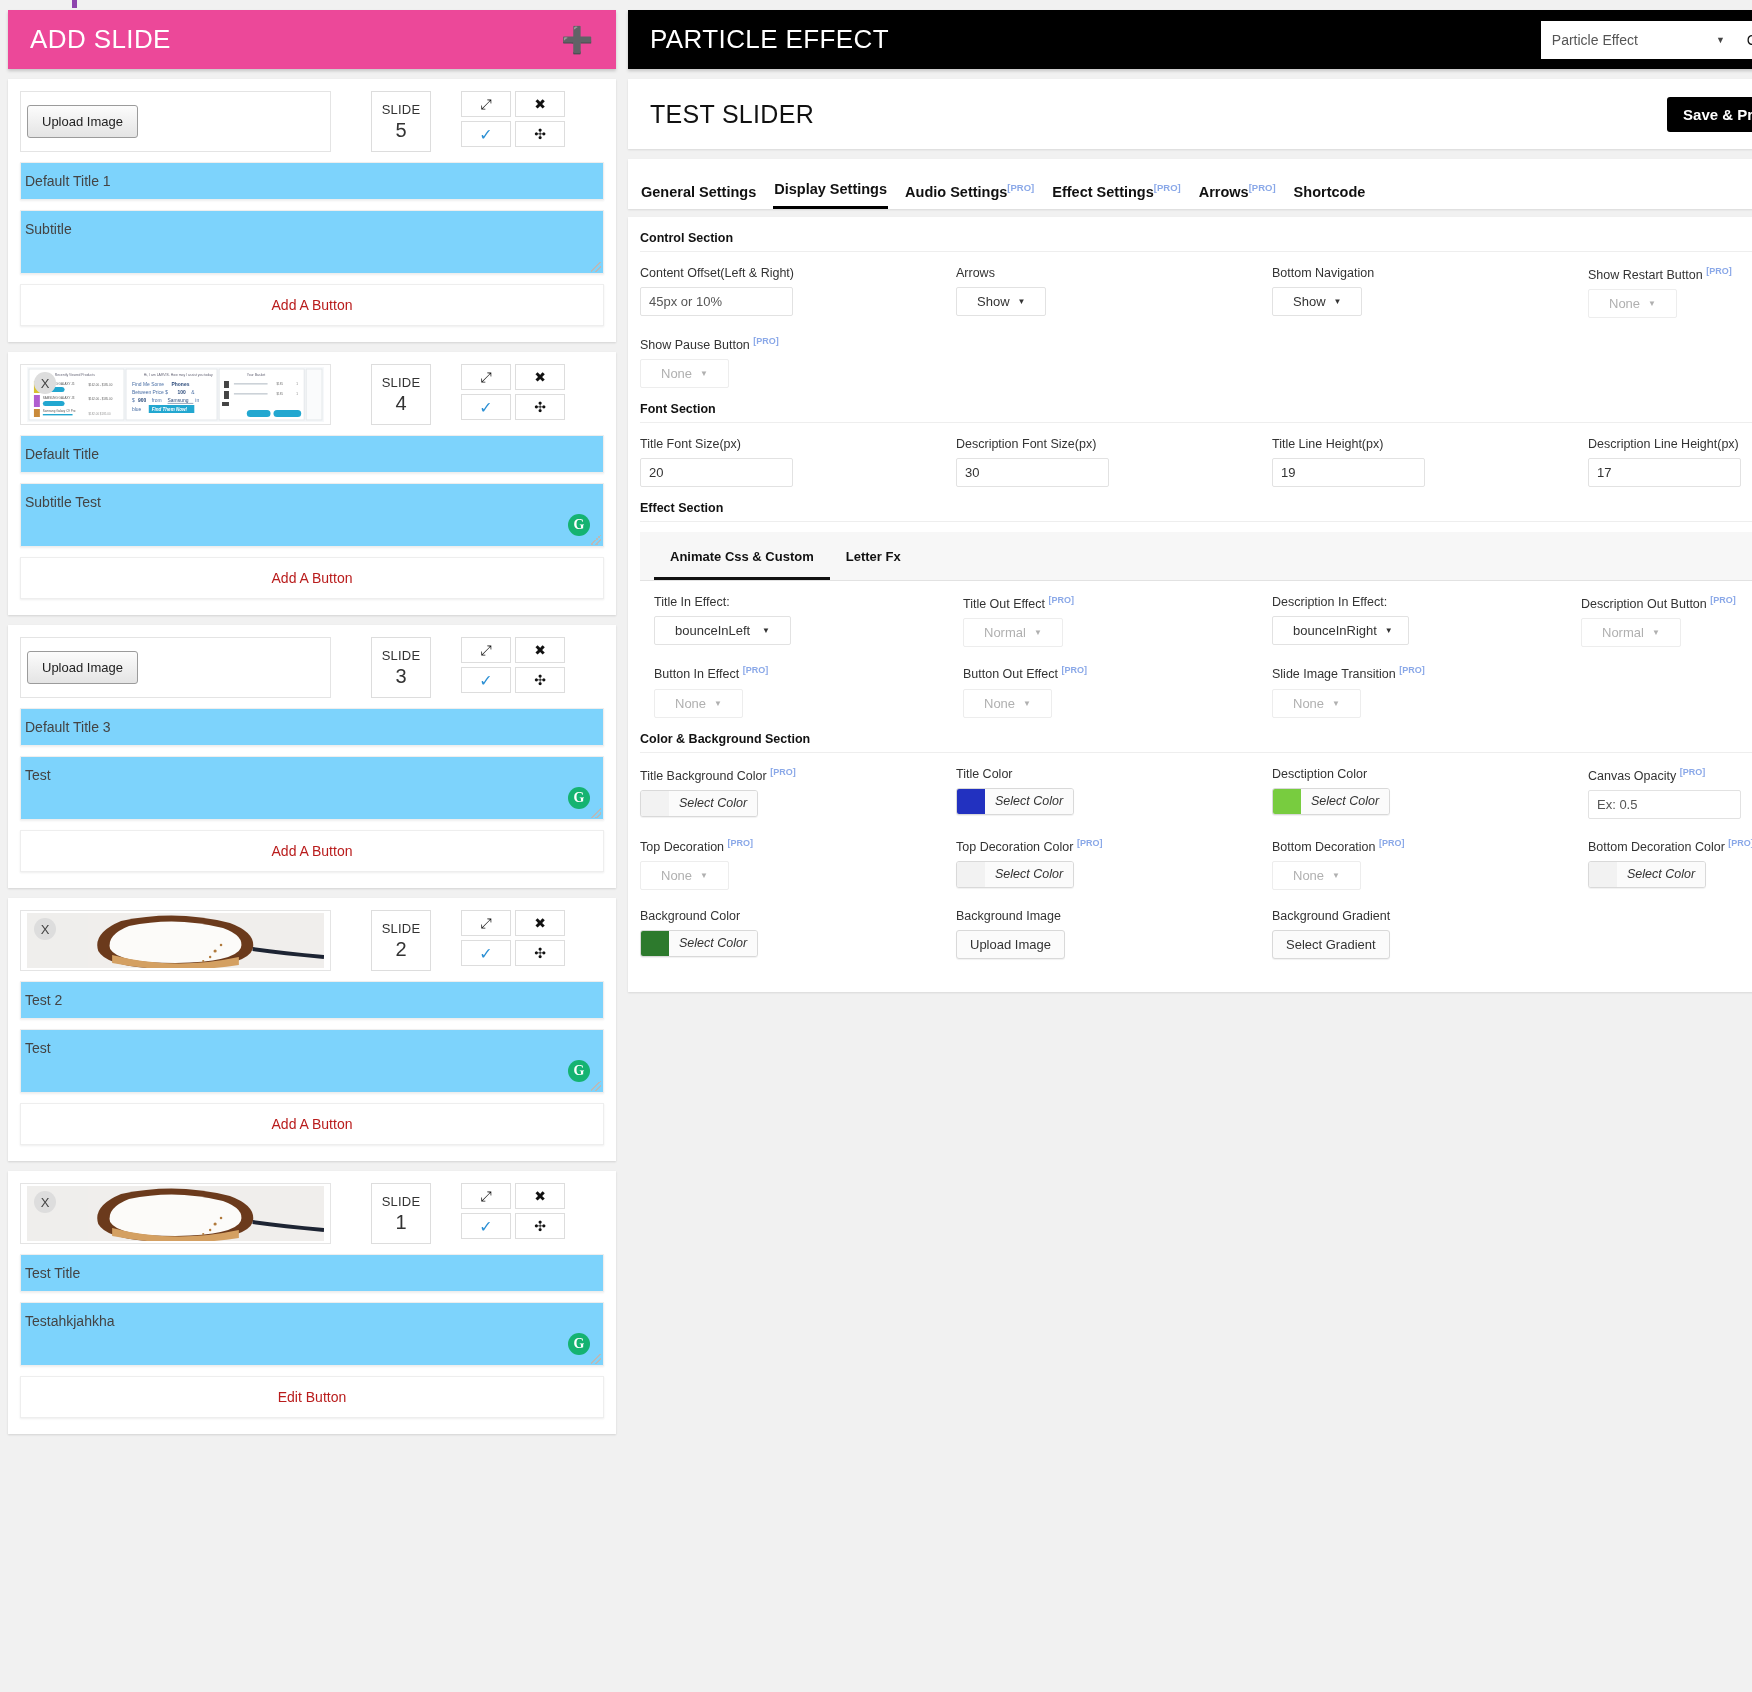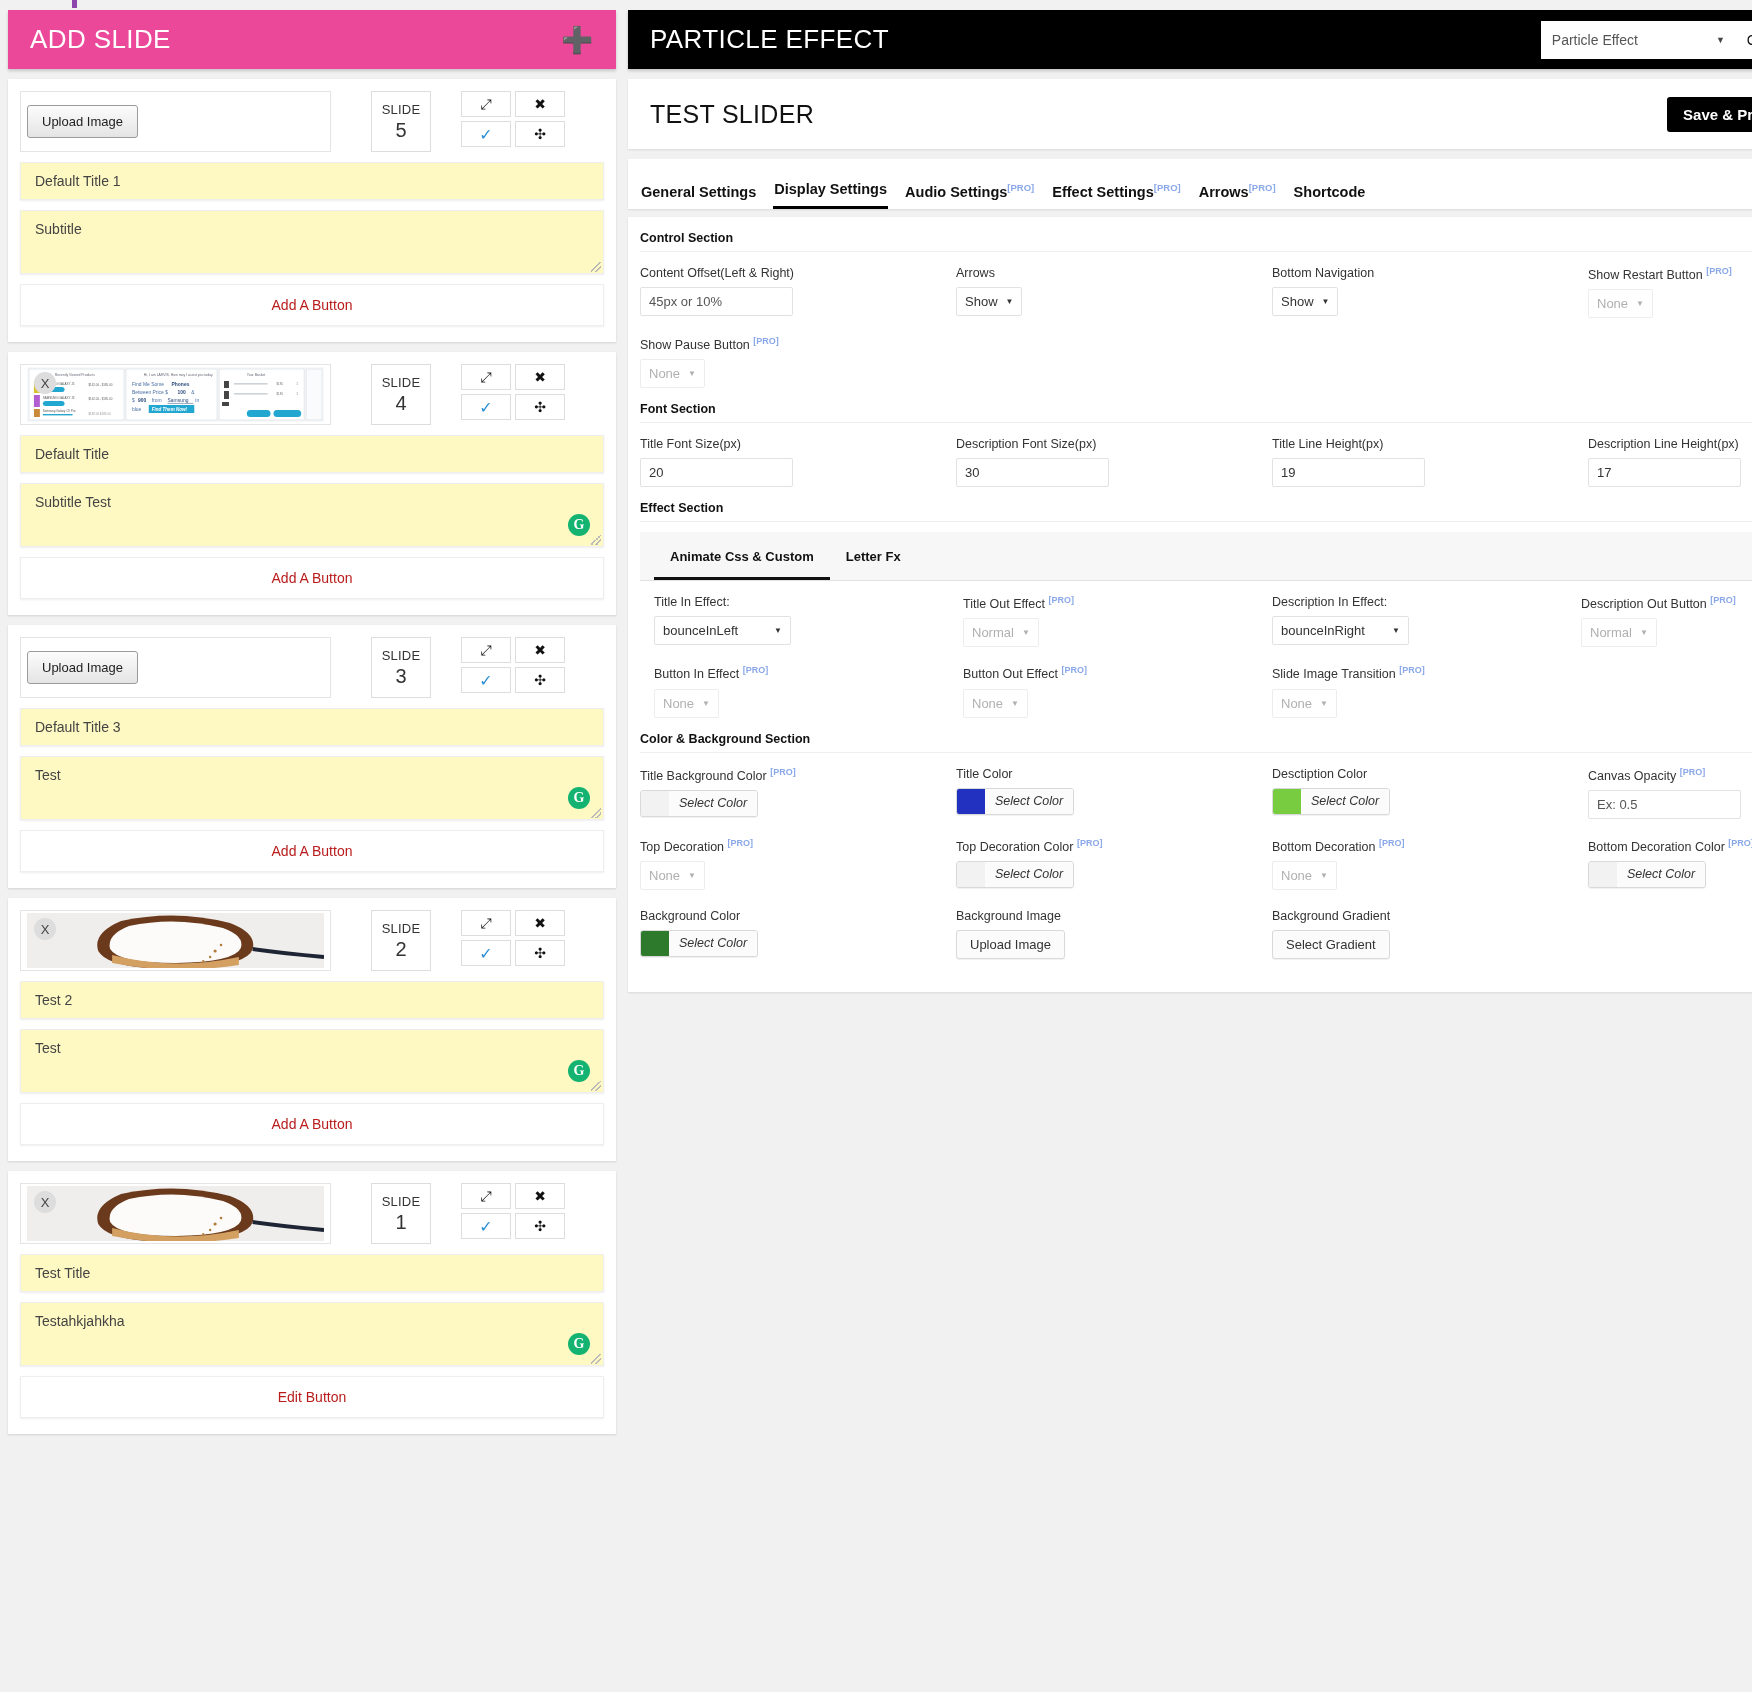--- a/index.html
+++ b/index.html
@@ -119,23 +119,23 @@
     border: 1px solid #ddd;
     background: #fff;
     display: flex; align-items: center; justify-content: center;
     font-size: 14px; color: #111;
     cursor: pointer;
   }
   .gbtn.check { color: #2a8fd4; font-size: 16px; }
   .field-row {
     margin-top: 10px;
     border: 1px solid #eee;
-    background: #fef9c3;
+    background: #7dd3fc;
     box-shadow: 0 1px 2px rgba(0,0,0,.07);
-    padding: 10px 14px;
+    padding: 10px 4px;
     font-size: 14px;
     color: #444;
     min-height: 38px;
   }
   .field-row.area {
     min-height: 64px;
     position: relative;
     padding-bottom: 18px;
   }
   .g-badge {
@@ -277,21 +277,21 @@
     display: flex; align-items: center;
     background: #fff;
   }
   .txtin.ph { color: #555; }
   .sel {
     height: 29px;
     border: 1px solid #e2e2e2;
     border-radius: 2px;
     background: #fff;
     display: inline-flex; align-items: center; gap: 8px;
-    padding: 0 8px;
+    padding: 0 20px;
     font-size: 13px; color: #333;
     cursor: pointer;
   }
   .sel .caret { font-size: 8px; color: #333; }
   .sel.dis { color: #b0b0b0; border-color: #ededed; }
   .sel.dis .caret { color: #b0b0b0; }
   .sel.wide { width: 137px; justify-content: space-between; }
   .effect-tabs {
     background: #f7f7f7;
     border-bottom: 1px solid #e2e2e2;

